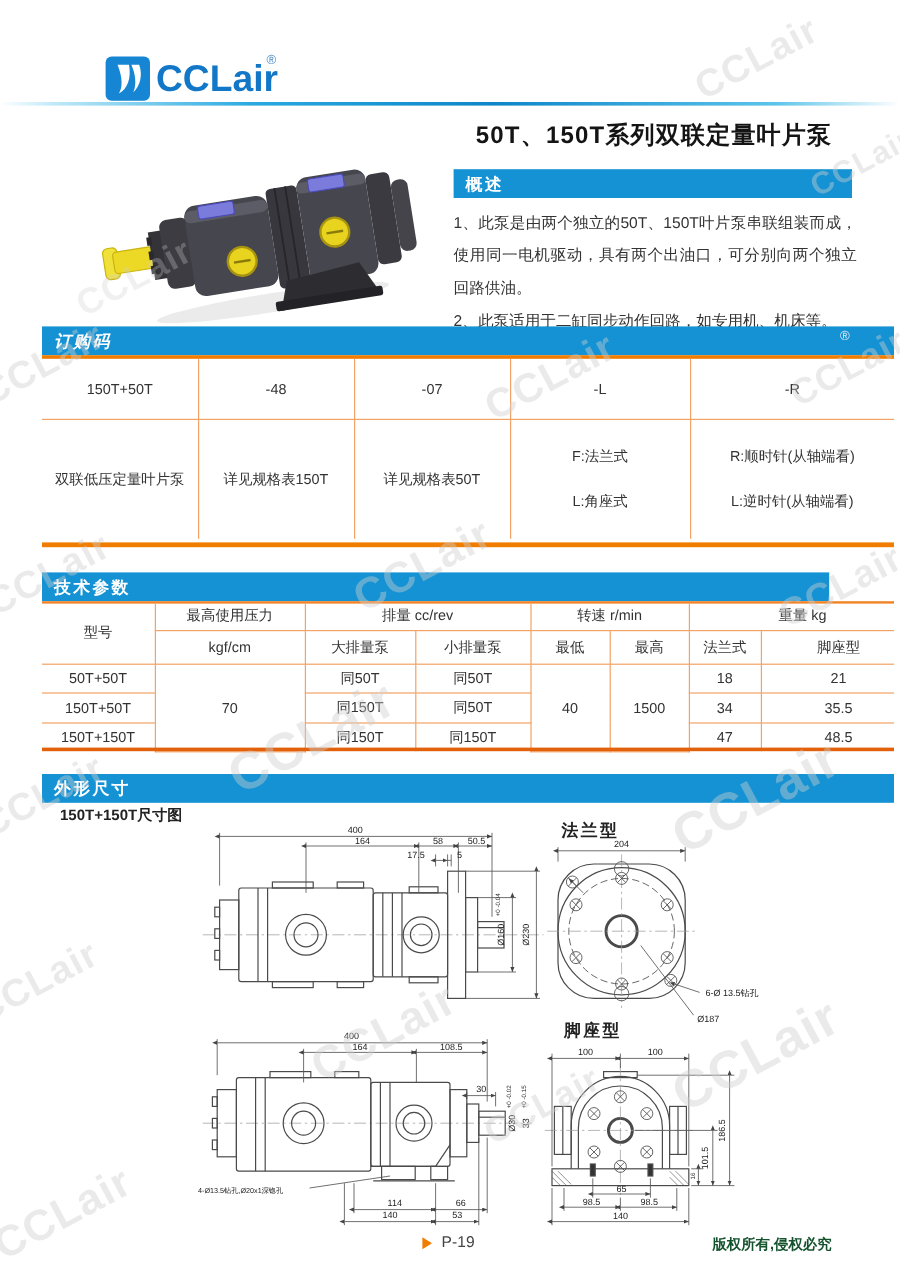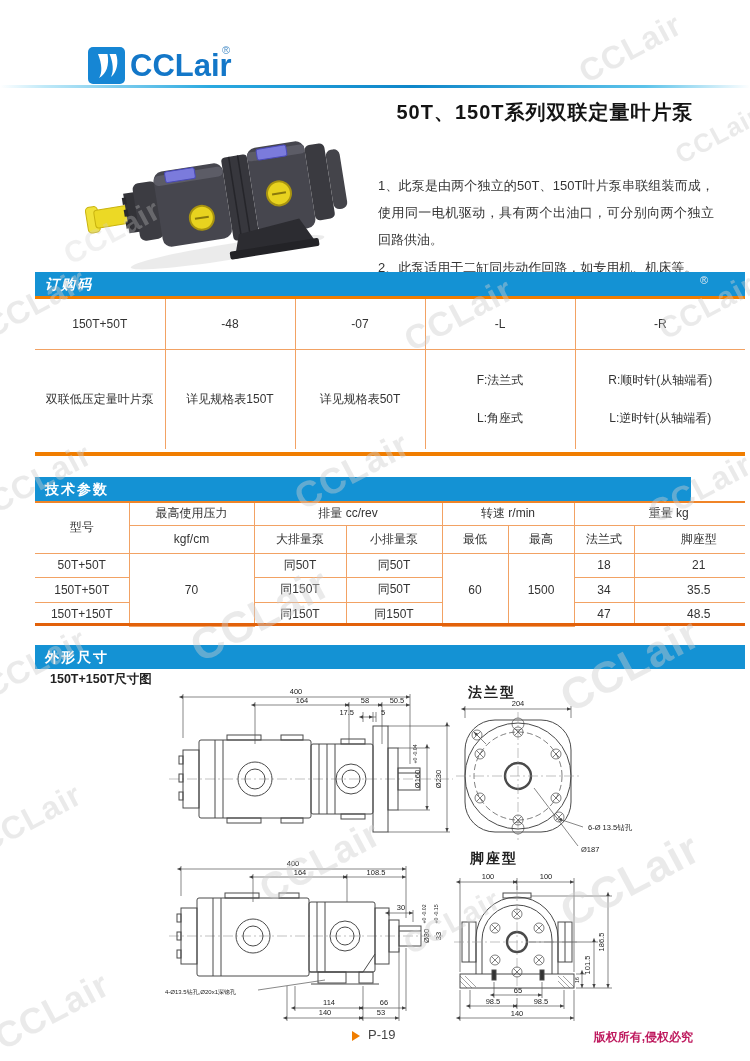--- a/index.html
+++ b/index.html
@@ -72,21 +72,21 @@
   .dl{stroke:#555555;stroke-width:0.7;fill:none;}
   .cl{stroke:#999999;stroke-width:0.6;stroke-dasharray:10 3 2 3;fill:none;}
   .dim{font-size:7.5px;fill:#222222;text-anchor:middle;}
   .dims5{font-size:5.2px;fill:#222222;text-anchor:middle;}
   .hatch{stroke:#4a4a4a;stroke-width:0.5;}
 
   
   .pg-tri{left:352px;top:1031px;width:0;height:0;border-left:8px solid #f07d00;
      border-top:5px solid transparent;border-bottom:5px solid transparent;}
   .pg-num{left:368px;top:1027px;font-size:13px;color:#444444;}
-  .copyright{right:57px;top:1029px;font-size:12px;font-weight:bold;color:#be185d;}
+  .copyright{right:57px;top:1029px;font-size:12px;font-weight:bold;color:#14532d;}
 </style>
 </head>
 <body>
 
 <div class="page">
 
   <div class="wm" style="left:575px;top:30px;font-size:32px;">CCLair</div>
   <div class="wm" style="left:672px;top:120px;font-size:26px;">CCLair</div>
   <div class="wm" style="left:60px;top:215px;font-size:30px;opacity:.3;">CCLair</div>
   <div class="wm" style="left:-20px;top:285px;font-size:32px;">CCLair</div>
@@ -138,20 +138,21 @@
       <rect x="250" y="39" width="14" height="60" rx="6" fill="#44444a"></rect>
       <circle cx="118" cy="86" r="12" fill="#e8d31f" stroke="#a89310" stroke-width="2"></circle>
       <line x1="111" y1="86" x2="125" y2="86" stroke="#8a7a0c" stroke-width="2"></line>
       <circle cx="198" cy="74" r="12" fill="#e8d31f" stroke="#a89310" stroke-width="2"></circle>
       <line x1="191" y1="74" x2="205" y2="74" stroke="#8a7a0c" stroke-width="2"></line>
       <polygon points="152,108 214,102 226,126 144,132" fill="#2c2c31"></polygon>
       <rect x="140" y="124" width="90" height="8" rx="2" fill="#232327"></rect>
     </g>
   </svg>
 
+  <div class="abs sec-bar bar-overview">概述</div>
   <div class="abs overview-text">
     <p>1、此泵是由两个独立的50T、150T叶片泵串联组装而成，使用同一电机驱动，具有两个出油口，可分别向两个独立回路供油。</p>
     <p>2、此泵适用于二缸同步动作回路，如专用机、机床等。</p>
   </div>
 
   <div class="abs sec-bar bar-order">订购码</div>
   <div class="abs sec-reg">®</div>
   <div class="abs oline-thin ln-order-top"></div>
 
   <table class="abs otable">
@@ -216,21 +217,21 @@
       <td>最低</td>
       <td>最高</td>
       <td>法兰式</td>
       <td class="rt">脚座型</td>
     </tr>
     <tr style="height:24px">
       <td>50T+50T</td>
       <td rowspan="3">70</td>
       <td>同50T</td>
       <td>同50T</td>
-      <td rowspan="3">60</td>
+      <td rowspan="3">40</td>
       <td rowspan="3">1500</td>
       <td>18</td>
       <td class="rt">21</td>
     </tr>
     <tr style="height:25px">
       <td>150T+50T</td>
       <td>同150T</td>
       <td>同50T</td>
       <td>34</td>
       <td class="rt">35.5</td>

